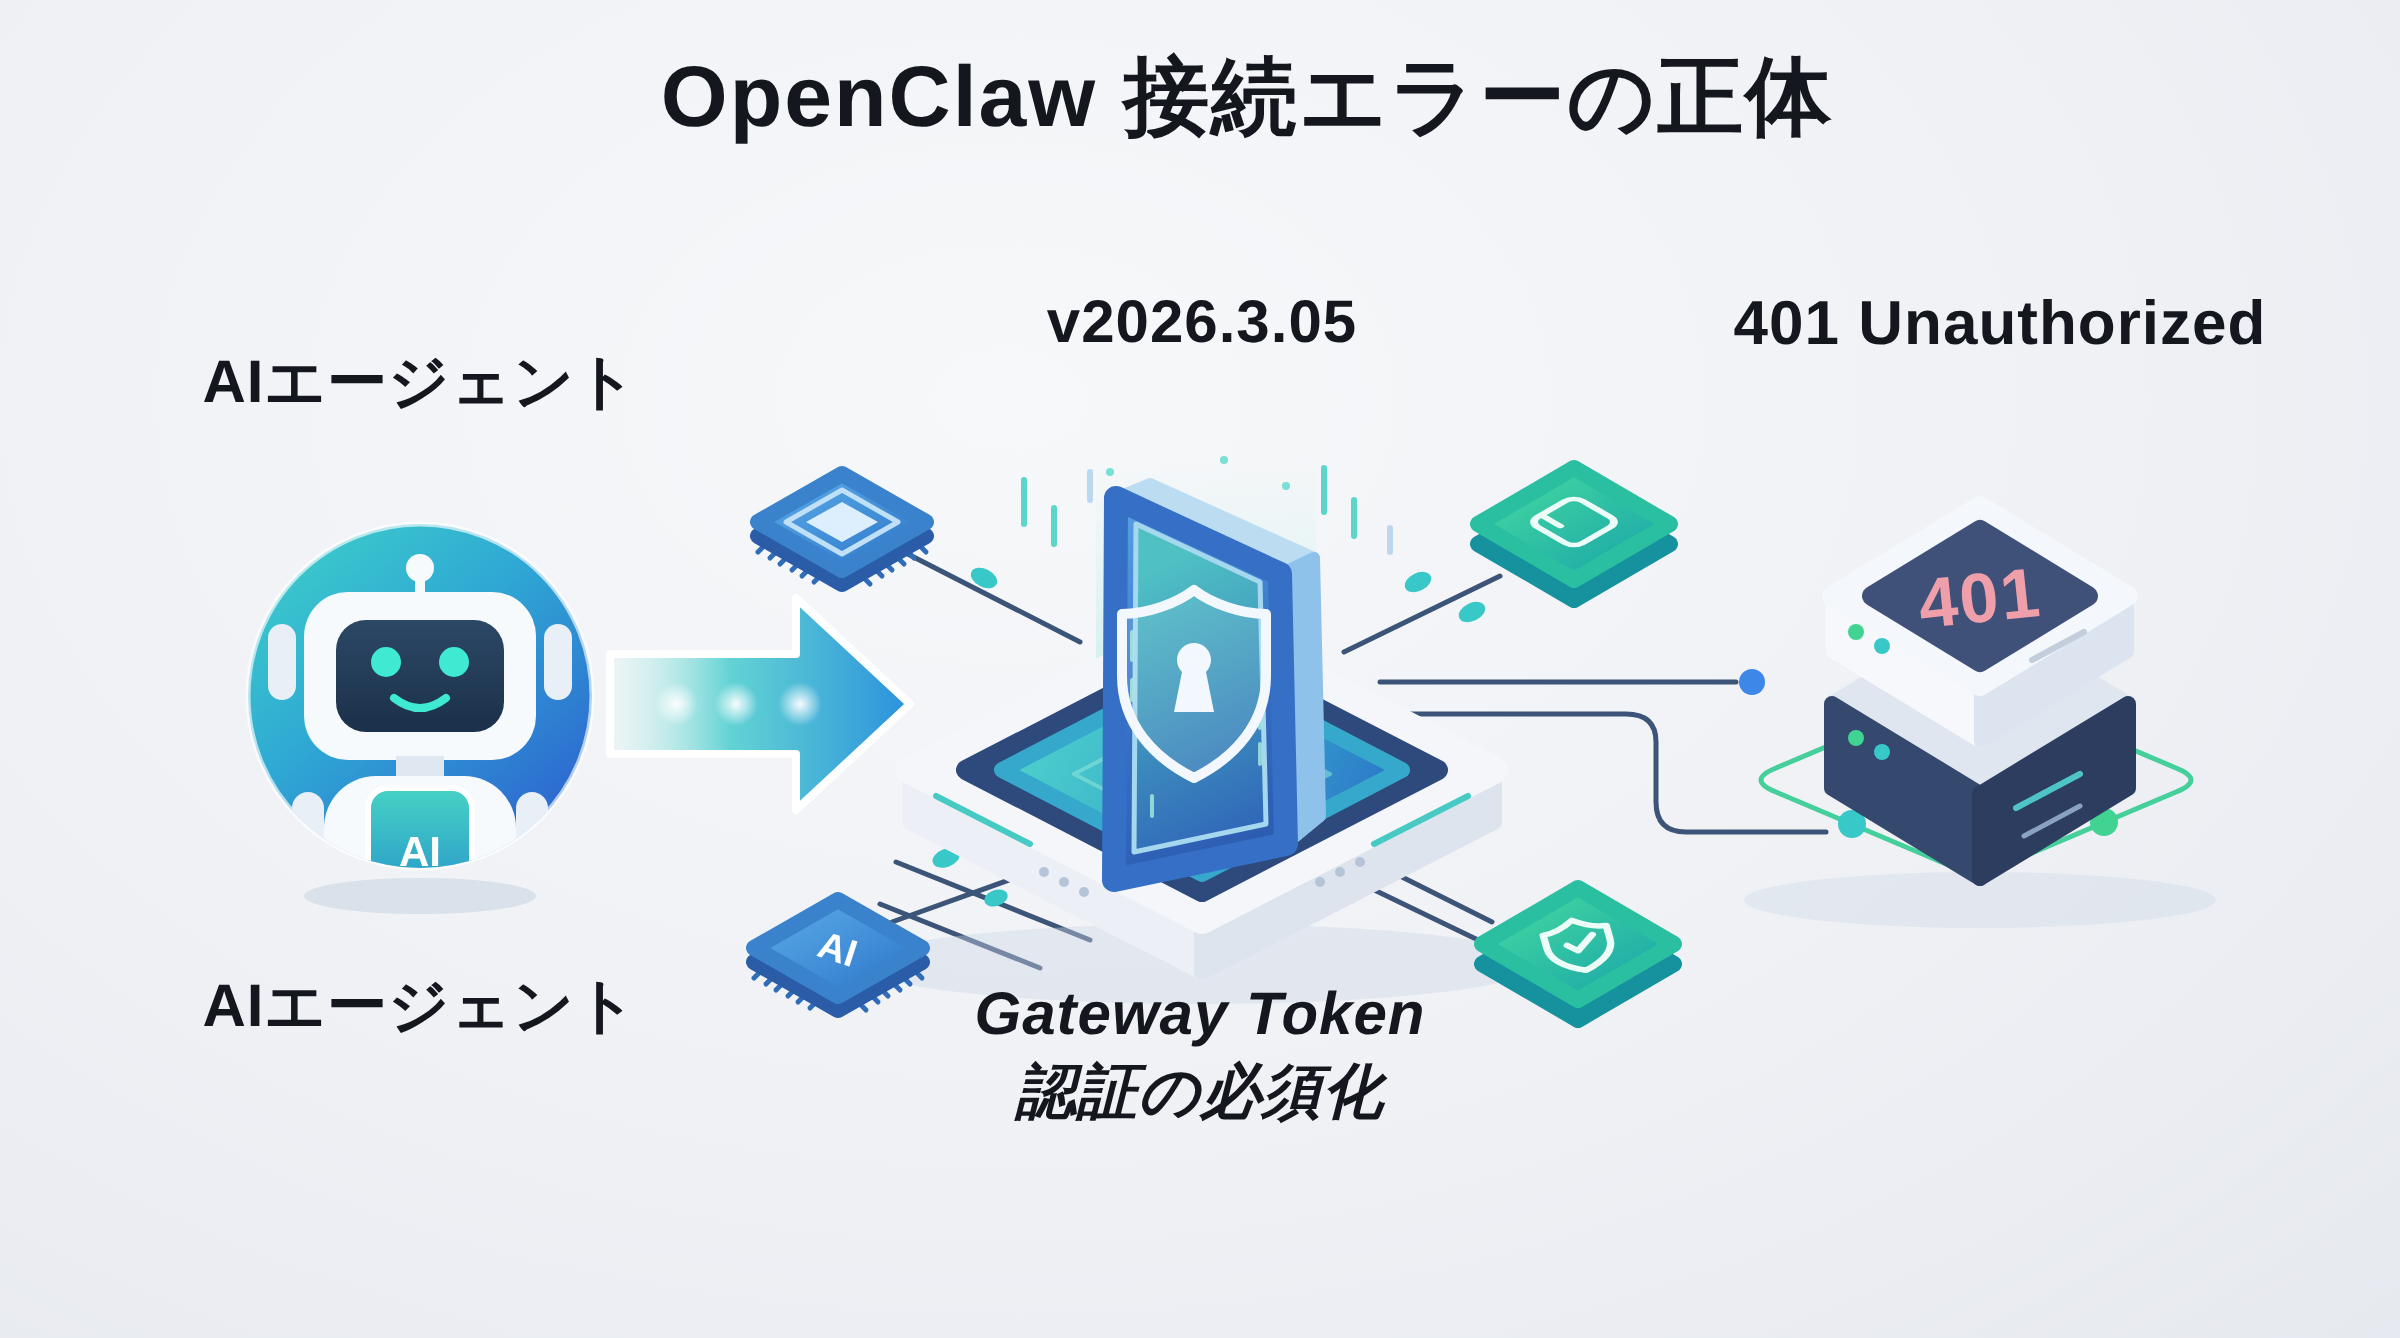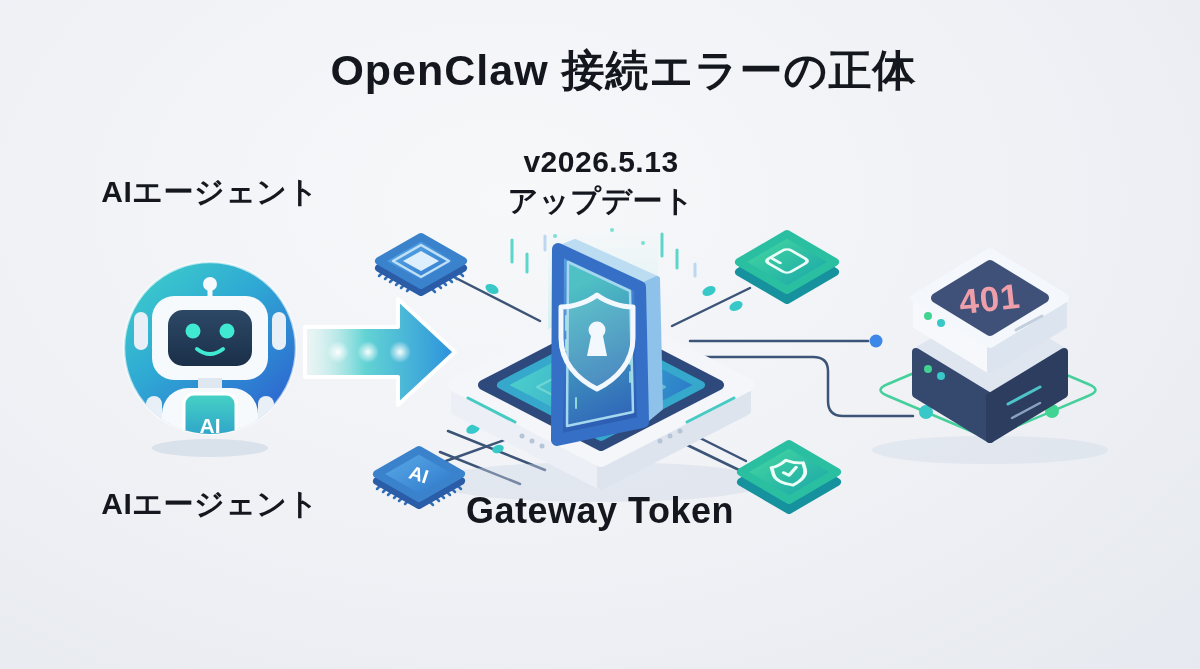--- a/index.html
+++ b/index.html
@@ -2,26 +2,26 @@
 <html><head>
 <meta charset="utf-8">
 <style>
   html,body{margin:0;padding:0;background:#e7eaef;}
   .stage{
     position:relative;width:1200px;height:669px;margin:0 auto;overflow:hidden;
     background:radial-gradient(ellipse at 42% 30%, #f7f8fa 0%, #eff1f5 55%, #e6e9ef 100%);
     font-family:"Liberation Sans","DejaVu Sans",sans-serif;
   }
   .label{position:absolute;color:#14181e;font-weight:800;text-align:center;line-height:1.3;letter-spacing:.5px;}
-  .title{left:0;right:0;top:43px;font-size:43px;letter-spacing:1px;padding-left:47px;}
+  .title{left:0;right:0;top:22px;font-size:43px;letter-spacing:1px;padding-left:47px;}
   .lbl-agent-top{left:82px;width:256px;top:172px;font-size:30px;}
   .lbl-agent-bottom{left:82px;width:256px;top:484px;font-size:30px;}
   .lbl-update{left:444px;width:314px;top:142px;font-size:30px;}
   .lbl-unauthorized{left:818px;width:364px;top:142px;font-size:31px;}
-  .lbl-gateway{left:438px;width:324px;top:488px;font-size:36px;}
+  .lbl-gateway{left:438px;width:324px;top:488px;font-size:30px;font-style:italic;}
   .lbl-security{left:826px;width:348px;top:486px;font-size:30px;}
   .label span{display:block;}
   svg{position:absolute;left:0;top:0;}
   svg text{font-family:"Liberation Sans","DejaVu Sans",sans-serif;}
 </style>
 </head>
 <body>
 
 <div class="stage">
 
@@ -269,24 +269,25 @@
       <path d="M1016,330 L1042,316" stroke="#c3cedd" stroke-width="3" stroke-linecap="round"></path>
     </g>
   </svg>
 
   <div class="label title">OpenClaw 接続エラーの正体</div>
 
   <div class="label lbl-agent-top">AIエージェント</div>
   <div class="label lbl-agent-bottom">AIエージェント</div>
 
   <div class="label lbl-update">
-    <span>v2026.5.13</span>
-    <span>アップデート</span>
+    <span>v2026.3.05</span>
   </div>
 
   <div class="label lbl-unauthorized">
+    <span>401 Unauthorized</span>
   </div>
 
   <div class="label lbl-gateway">
     <span>Gateway Token</span>
+    <span>認証の必須化</span>
   </div>
 
 </div>
 
 </body></html>

